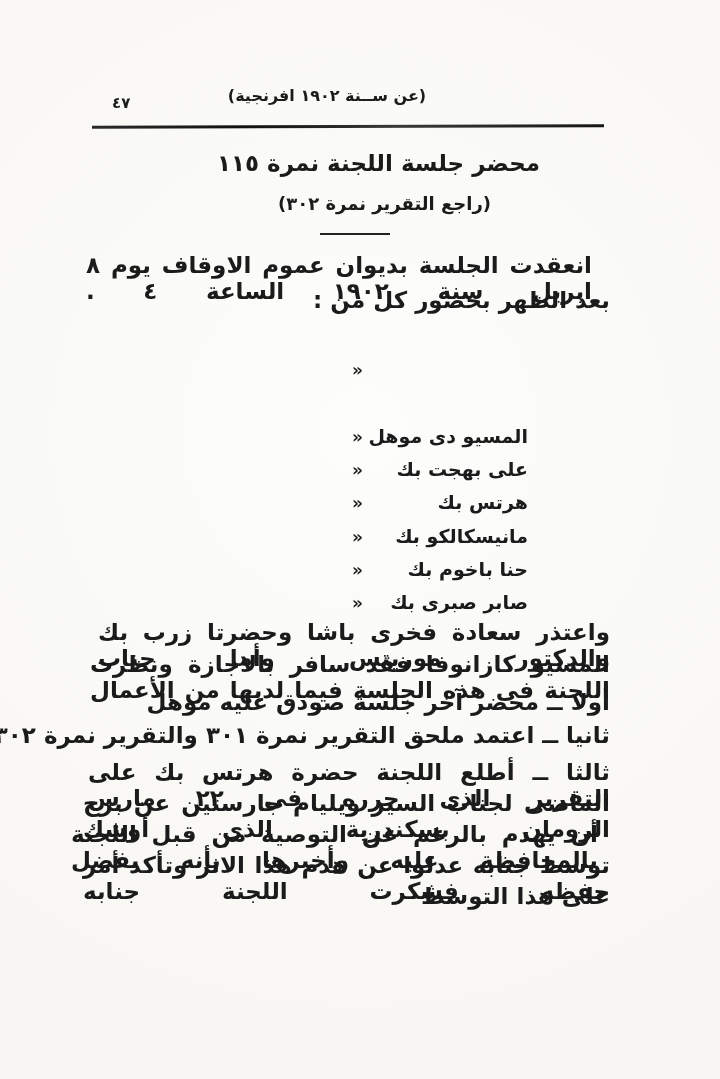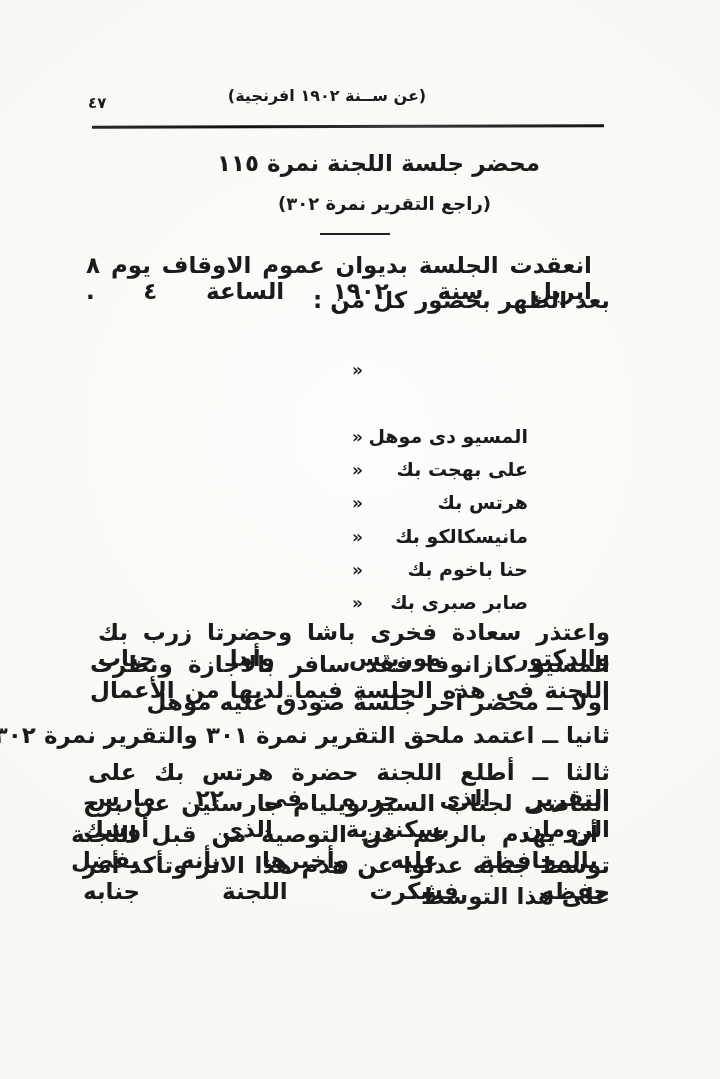--- a/index.html
+++ b/index.html
@@ -33,21 +33,21 @@
     white-space:normal;
     text-align:justify;
     text-align-last:justify;
   }
   .header-year{
     top:84px;left:222px;width:210px;
     font-size:16px;line-height:24px;
     text-align:center;white-space:nowrap;
   }
   .page-number{
-    top:92px;left:88px;
+    top:92px;left:112px;
     font-size:15px;line-height:22px;
   }
   .top-rule{
     position:absolute;top:125px;left:92px;width:512px;height:3px;
     background:linear-gradient(90deg,#2a2a2a 0%,#111 30%,#3a3a3a 60%,#161616 100%);
     transform:rotate(-0.15deg);
   }
   .doc-title{
     top:147px;left:240px;width:300px;
     font-size:23px;line-height:32px;

